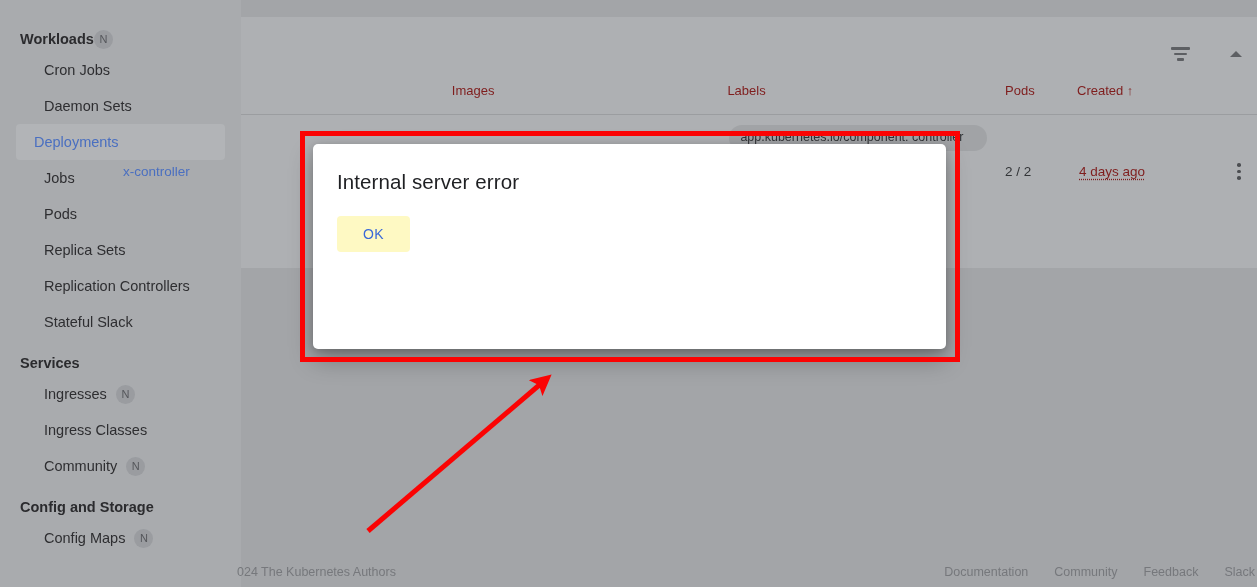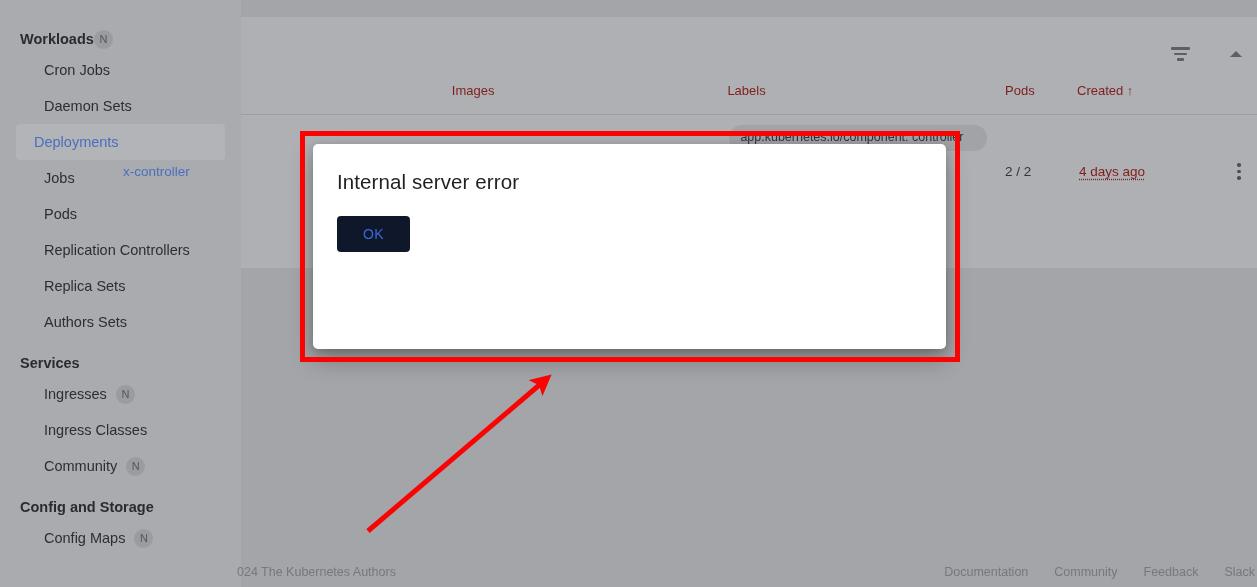--- a/index.html
+++ b/index.html
@@ -260,21 +260,21 @@
 
   #dialog-message {
     font-size: 13.6px;
     line-height: 19.5px;
     color: #2a2b2e;
     width: 578px;
     margin-bottom: 20px;
   }
 
   #dialog-ok {
-    background: #0f172a;
+    background: #fef9c3;
     color: #3a69d8;
     border: none;
     border-radius: 4px;
     font-size: 14px;
     font-family: "Liberation Sans", sans-serif;
     padding: 10px 26px;
     cursor: pointer;
     letter-spacing: 0.4px;
   }
 
@@ -315,27 +315,27 @@
     <div class="nav-item active">
       <span>Deployments</span>
     </div>
     <div class="nav-item">
       <span>Jobs</span>
     </div>
     <div class="nav-item">
       <span>Pods</span>
     </div>
     <div class="nav-item">
+      <span>Replica Sets</span>
+    </div>
+    <div class="nav-item">
       <span>Replication Controllers</span>
     </div>
     <div class="nav-item">
-      <span>Replica Sets</span>
-    </div>
-    <div class="nav-item">
-      <span>Authors Sets</span>
+      <span>Stateful Slack</span>
     </div>
 
     <div class="nav-spacer"></div>
 
     <div class="nav-group-title">
       <span>Services</span>
     </div>
     <div class="nav-item">
       <span>Ingresses</span>
       <span class="ns-badge">N</span>

